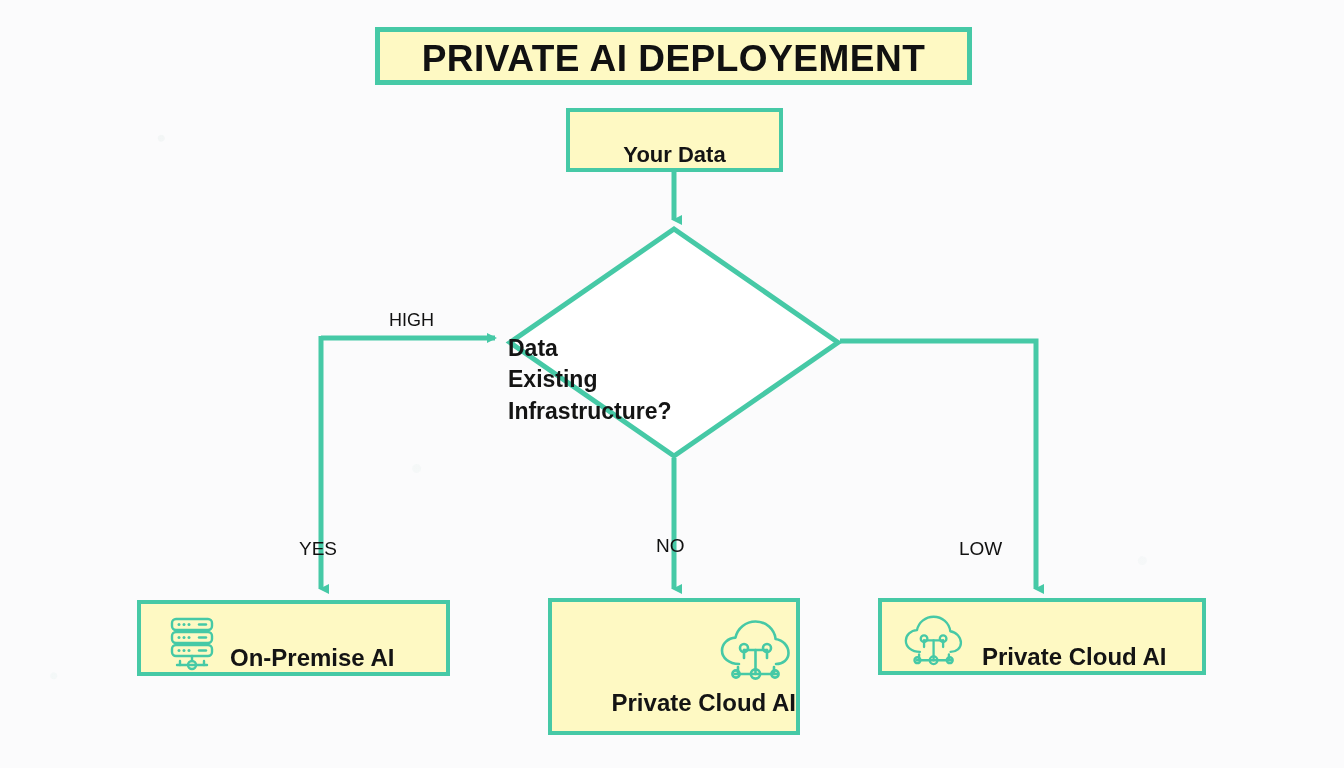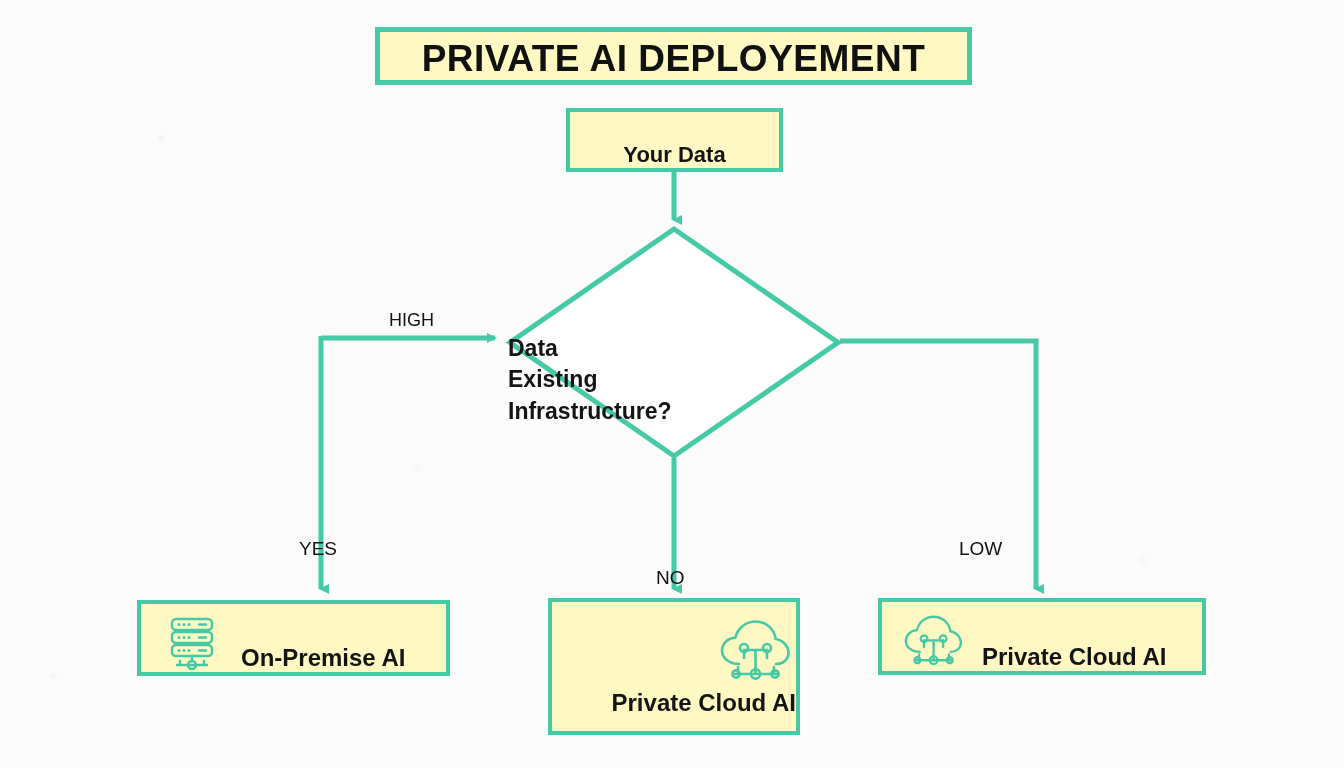--- a/index.html
+++ b/index.html
@@ -106,32 +106,32 @@
   
   .edge-label {
     position: absolute;
     font-size: 19px;
     font-weight: normal;
     color: #111111;
     white-space: nowrap;
   }
   #label-high { left: 389px; top: 310px; font-size: 18px; }
   #label-yes  { left: 299px; top: 538px; }
-  #label-no   { left: 656px; top: 535px; margin-top: 32px; }
+  #label-no   { left: 656px; top: 535px; }
   #label-low  { left: 959px; top: 538px; }
 
   
   #onprem-box {
     left: 137px;
     top: 600px;
     width: 313px;
     height: 76px;
     justify-content: flex-start;
     padding-left: 22px;
-    gap: 20px;
+    gap: 9px;
   }
   #onprem-text {
     font-size: 24px;
     font-weight: bold;
     color: #141414;
   }
 
   #cloud-mid-box {
     left: 548px;
     top: 598px;

